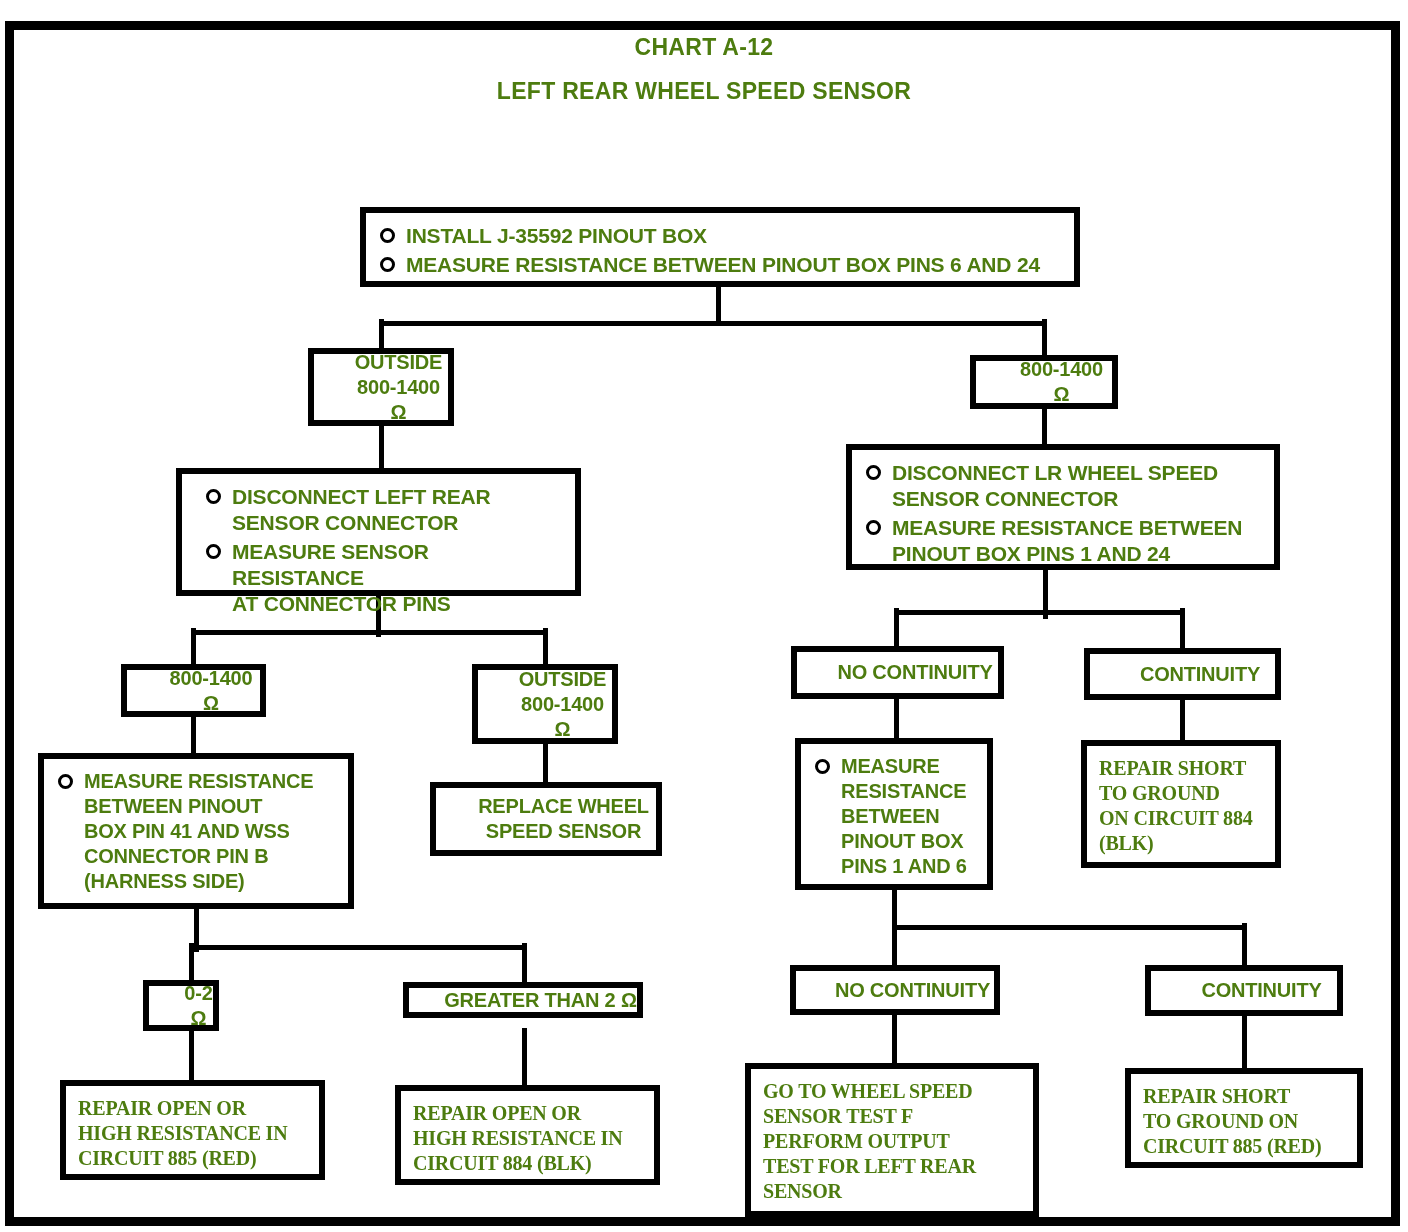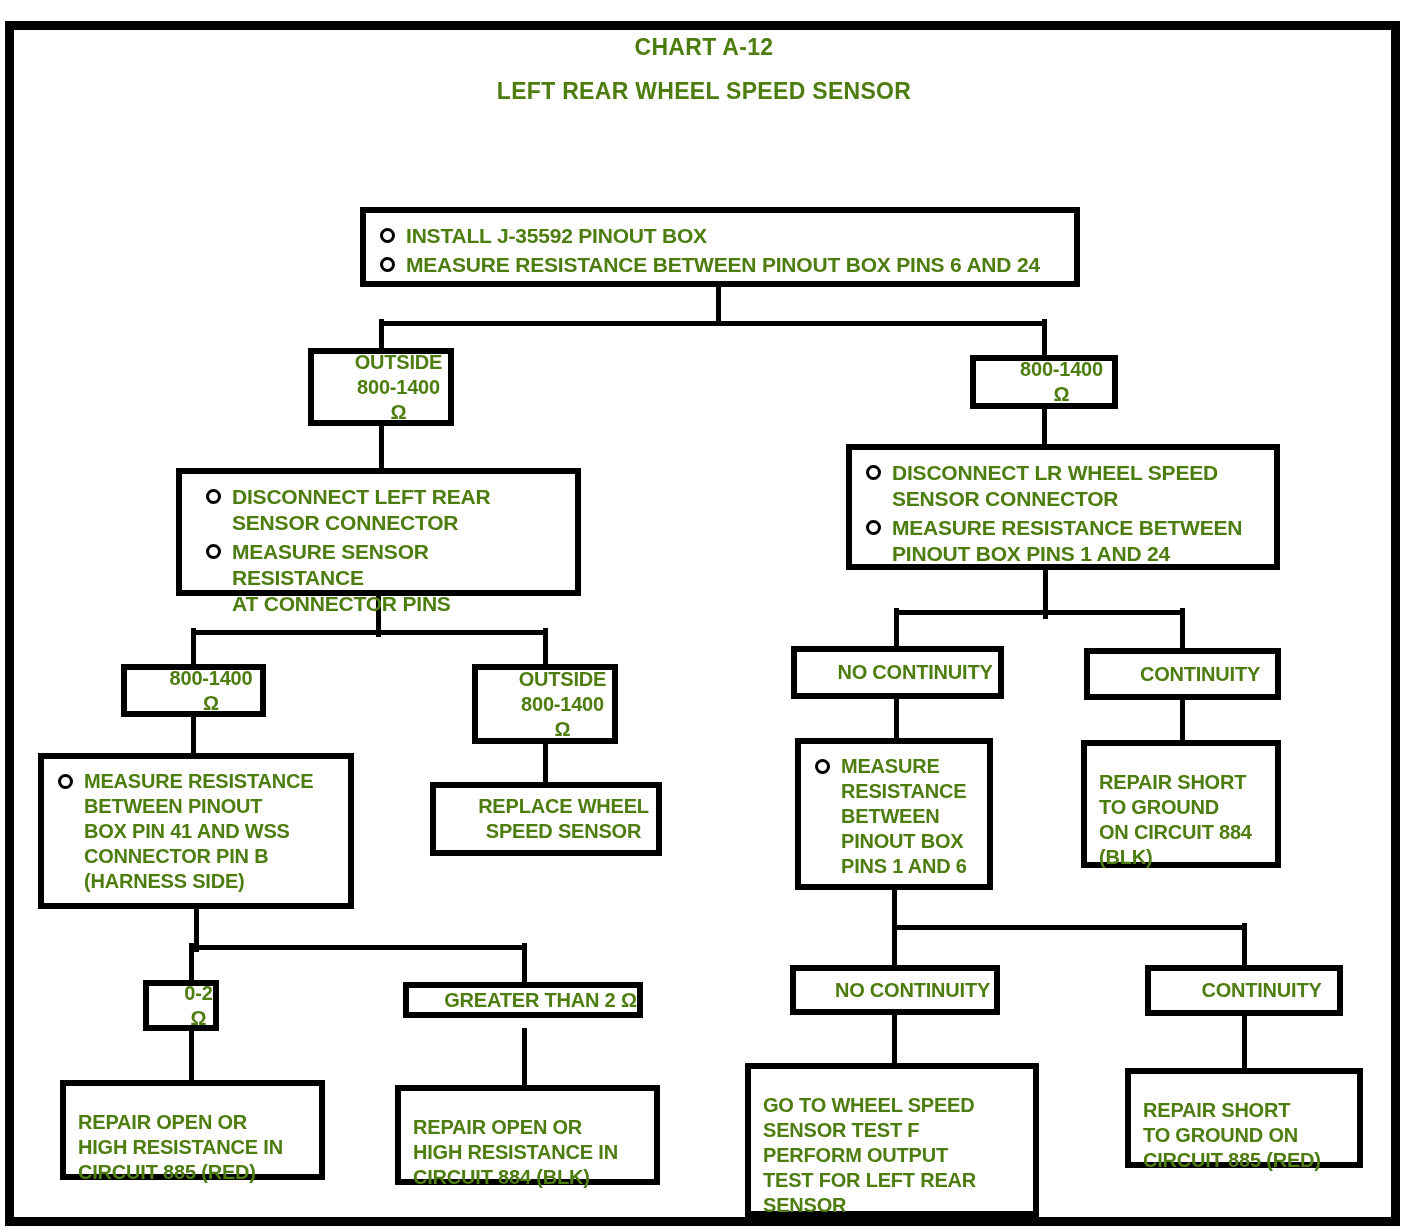--- a/index.html
+++ b/index.html
@@ -18,21 +18,21 @@
   .chart-subtitle{
     position:absolute;left:0;top:78px;width:1408px;text-align:center;
     font-size:23px;font-weight:700;letter-spacing:.3px;
   }
   svg.connectors{position:absolute;left:0;top:0;}
   .node{
     position:absolute;box-sizing:border-box;background:#fff;border:6px solid #000;
     font-weight:700;font-size:20px;line-height:25px;letter-spacing:-.2px;padding-left:35px;
   }
   .node.center{display:flex;align-items:center;justify-content:center;text-align:center;}
-  .node.plain{padding:24px 12px;}
+  .node.plain{padding:10px 12px;font-family:Liberation Serif, serif;}
   .node.bullets{padding:10px 12px 10px 14px;display:flex;flex-direction:column;gap:3px;}
   .node.big{font-size:21px;line-height:26px;}
   .bitem{display:flex;gap:11px;align-items:flex-start;}
   .bullet{
     flex:0 0 auto;width:9px;height:9px;border:3px solid #000;border-radius:50%;
     margin-top:5px;background:#fff;
   }
   .btext,.label{white-space:pre-line;}
 </style>
 </head>

